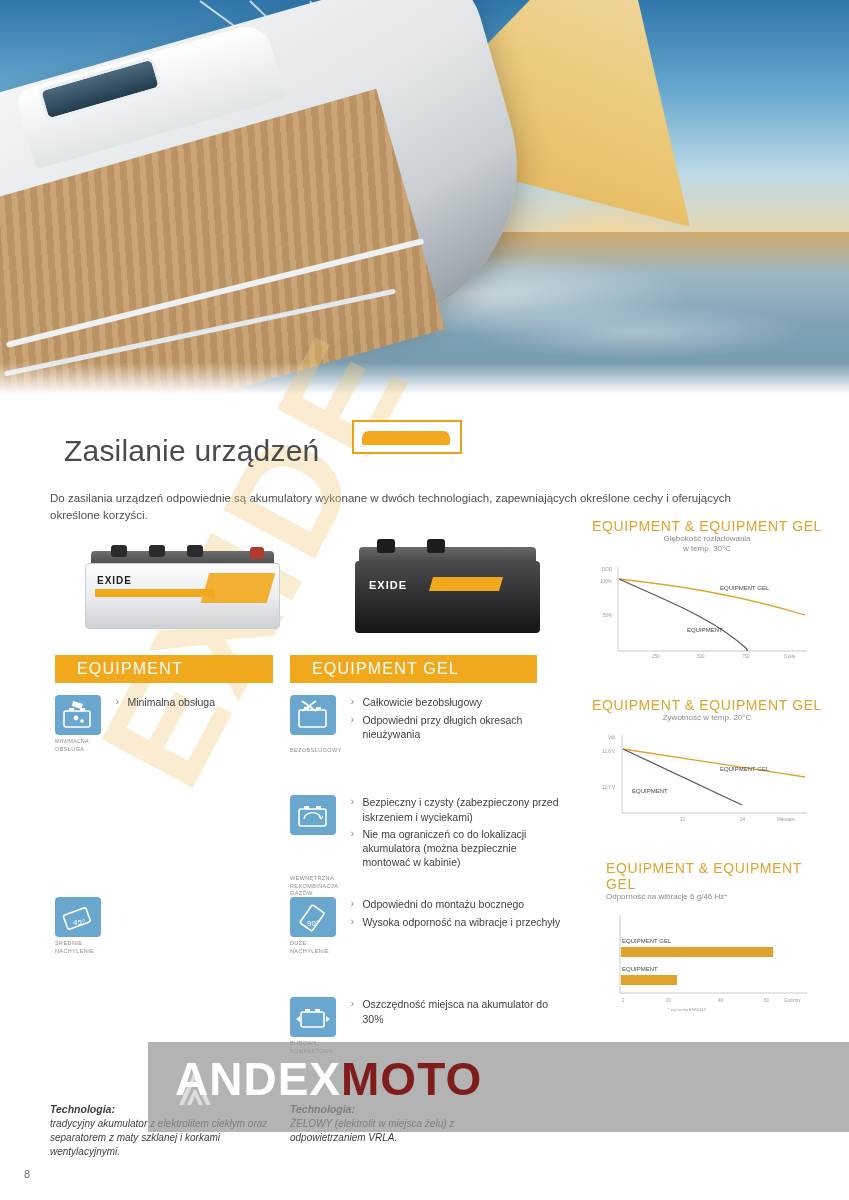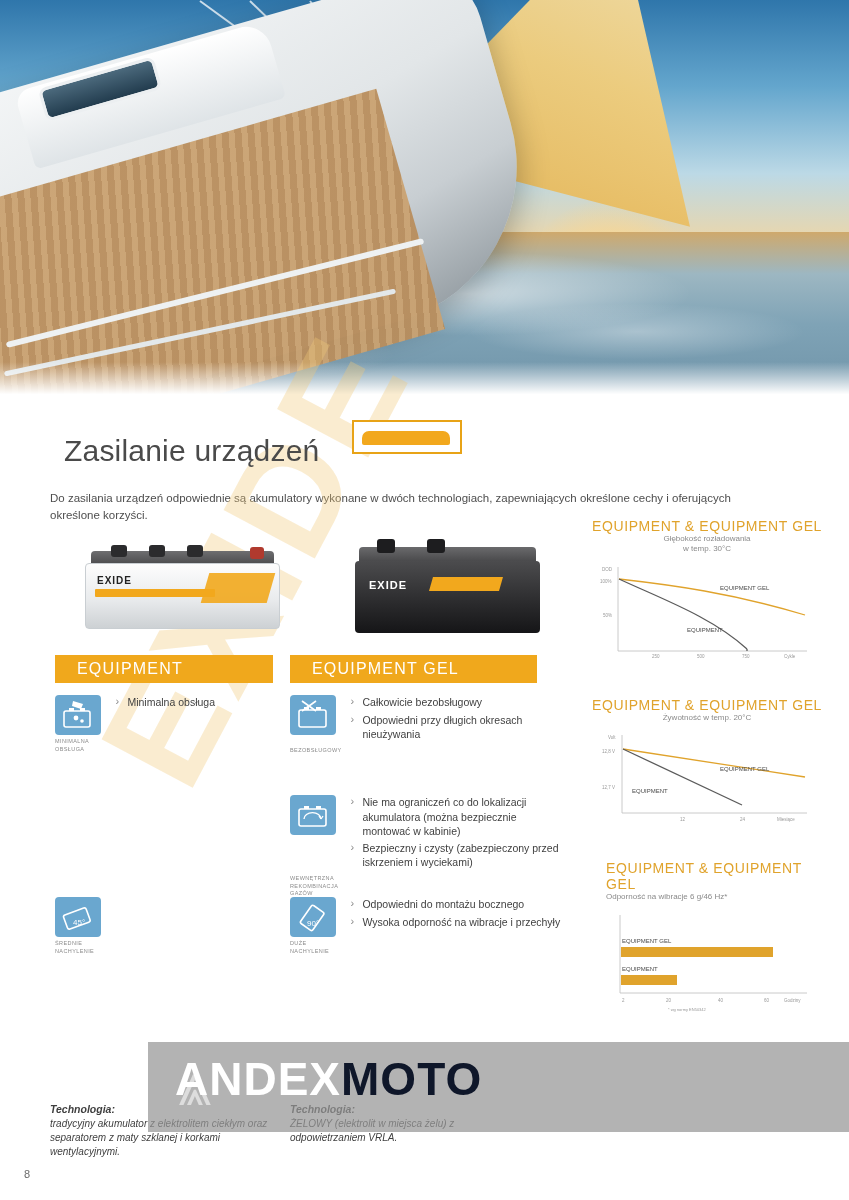--- a/index.html
+++ b/index.html
@@ -213,21 +213,21 @@
 
   
   .wm-bar {
     position:absolute; left:148px; top:1042px; width:701px; height:90px;
     background: rgba(150,150,150,0.72);
   }
   .wm-logo {
     position:absolute; left:175px; top:1052px; font-size:46px; font-weight:700;
     color:#ffffff; letter-spacing:1px;
   }
-  .wm-logo .moto { color:#0f172a; font-weight:700; }
+  .wm-logo .moto { color:#7f1d1d; font-weight:700; }
   .wm-deer {
     position:absolute; left:178px; top:1050px; font-size:60px; color:rgba(255,255,255,0.55);
   }
   .wm-url-bg {
     position:absolute; left:0; top:1132px; width:849px; height:68px; background:#ffffff;
   }
   .url-text { position:absolute; left:0; top:1148px; width:849px; text-align:center; font-size:24px; font-weight:700; color:#ffffff; }
 </style>
 </head>
 <body>
@@ -334,22 +334,22 @@
         <div class="ficon">
           <svg width="46" height="40" viewBox="0 0 46 40">
             <rect x="9" y="14" width="27" height="17" rx="2" fill="none" stroke="#fff" stroke-width="1.6"></rect>
             <rect x="14" y="11" width="5" height="3" fill="#fff"></rect>
             <rect x="26" y="11" width="5" height="3" fill="#fff"></rect>
             <path d="M14 24 a8 6 0 0 1 17 0" fill="none" stroke="#fff" stroke-width="1.4"></path>
             <path d="M31 24 l-2 -3 M31 24 l2 -3" stroke="#fff" stroke-width="1.3"></path>
           </svg>
         </div>
         <div class="fbul">
+          <div class="li">Bezpieczny i czysty (zabezpieczony przed iskrzeniem i wyciekami)</div>
           <div class="li">Nie ma ograniczeń co do lokalizacji akumulatora (można bezpiecznie montować w kabinie)</div>
-          <div class="li">Bezpieczny i czysty (zabezpieczony przed iskrzeniem i wyciekami)</div>
         </div>
         <div class="ficon-cap" style="white-space:pre-line">WEWNĘTRZNA
 REKOMBINACJA
 GAZÓW</div>
       </div>
     </div>
 
     <div class="frow" style="margin-top:16px;">
       <div class="fcell a">
         <div class="ficon">
@@ -374,20 +374,37 @@
         </div>
         <div class="fbul">
           <div class="li">Odpowiedni do montażu bocznego</div>
           <div class="li">Wysoka odporność na wibracje i przechyły</div>
         </div>
         <div class="ficon-cap" style="white-space:pre-line">DUŻE
 NACHYLENIE</div>
       </div>
     </div>
 
+    <div class="frow" style="margin-top:14px;min-height:70px;">
+      <div class="fcell b">
+        <div class="ficon">
+          <svg width="46" height="40" viewBox="0 0 46 40">
+            <rect x="11" y="15" width="23" height="15" rx="2" fill="none" stroke="#fff" stroke-width="1.6"></rect>
+            <rect x="15" y="12" width="5" height="3" fill="#fff"></rect>
+            <rect x="25" y="12" width="5" height="3" fill="#fff"></rect>
+            <path d="M6 22 l4 -3 v6 z M40 22 l-4 -3 v6 z" fill="#fff"></path>
+          </svg>
+        </div>
+        <div class="fbul">
+          <div class="li">Oszczędność miejsca na akumulator do 30%</div>
+        </div>
+        <div class="ficon-cap" style="white-space:pre-line">BUDOWA
+KOMPAKTOWA</div>
+      </div>
+    </div>
   </div>
 
   <div class="charts">
 
     <div class="chart-block">
       <div class="chart-title">EQUIPMENT &amp; EQUIPMENT GEL</div>
       <div class="chart-sub" style="white-space:pre-line">Głębokość rozładowania
 w temp. 30°C</div>
       <svg class="chart-svg" width="230" height="110" viewBox="0 0 230 110">
         <line x1="26" y1="8" x2="26" y2="92" stroke="#bdbdbd" stroke-width="0.8"></line>

